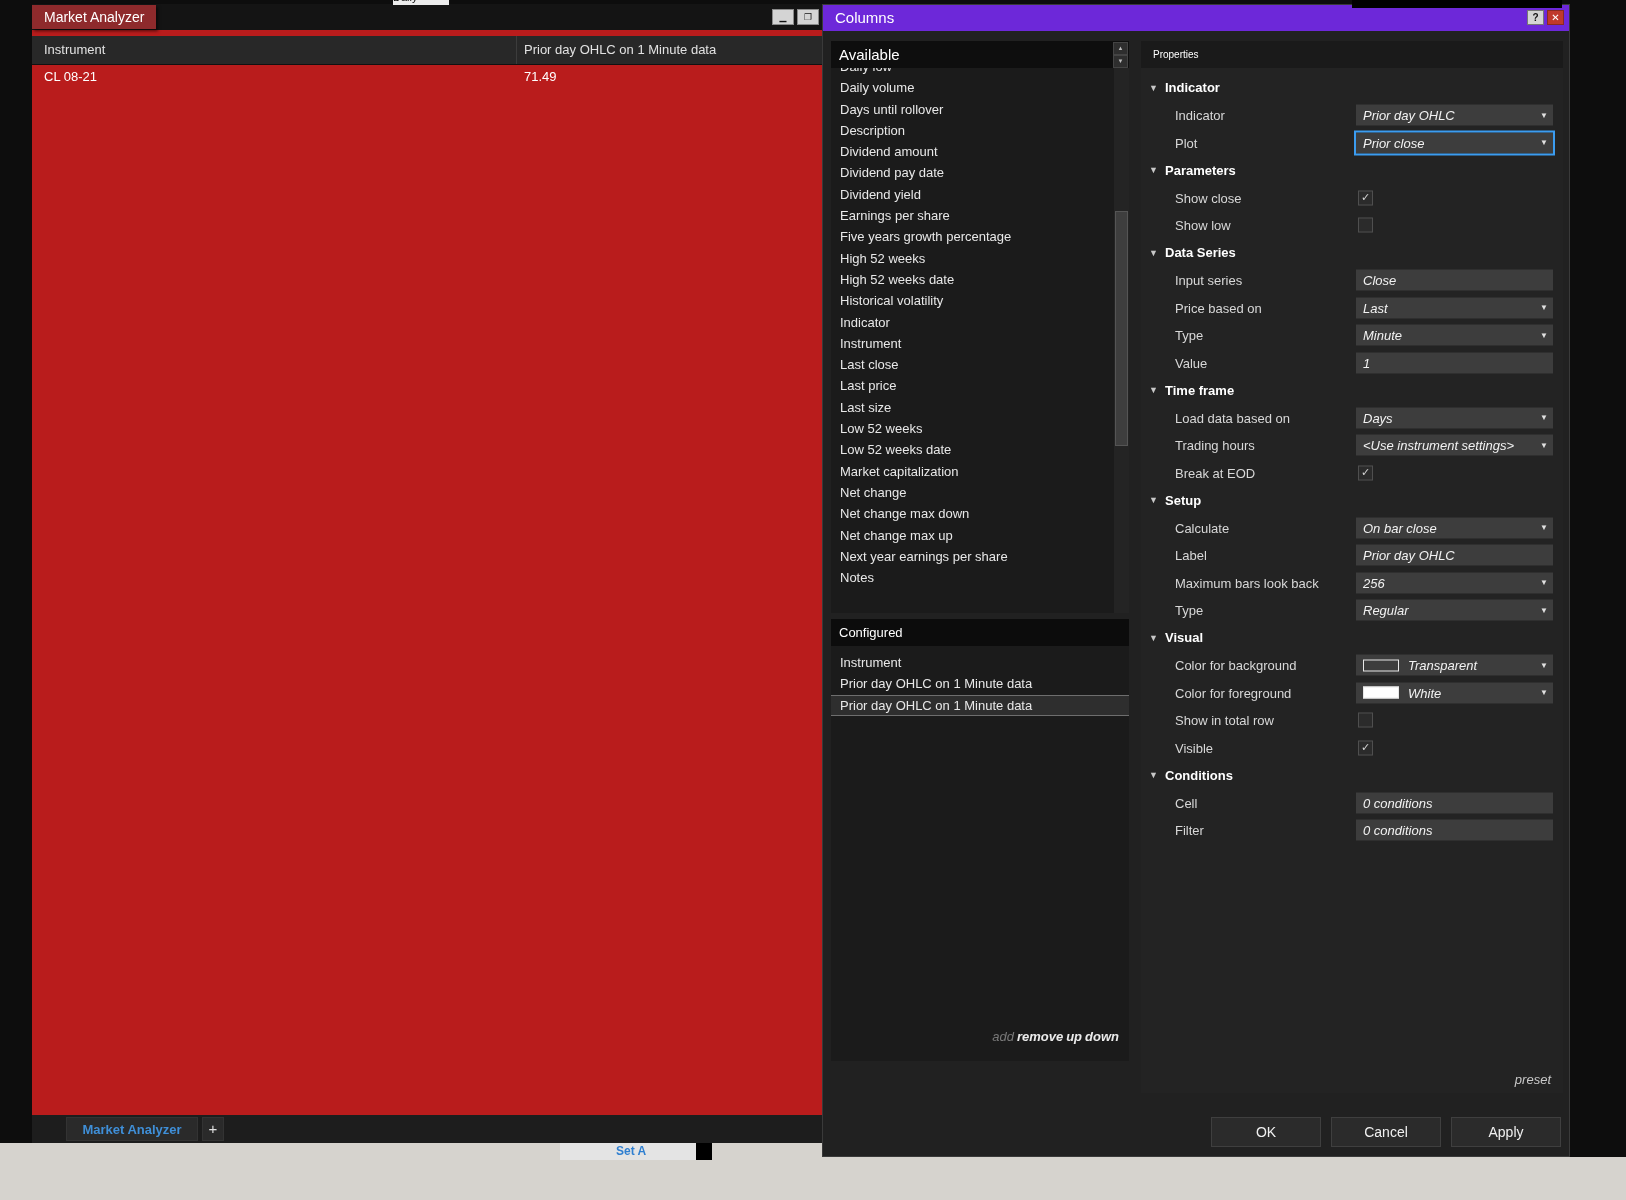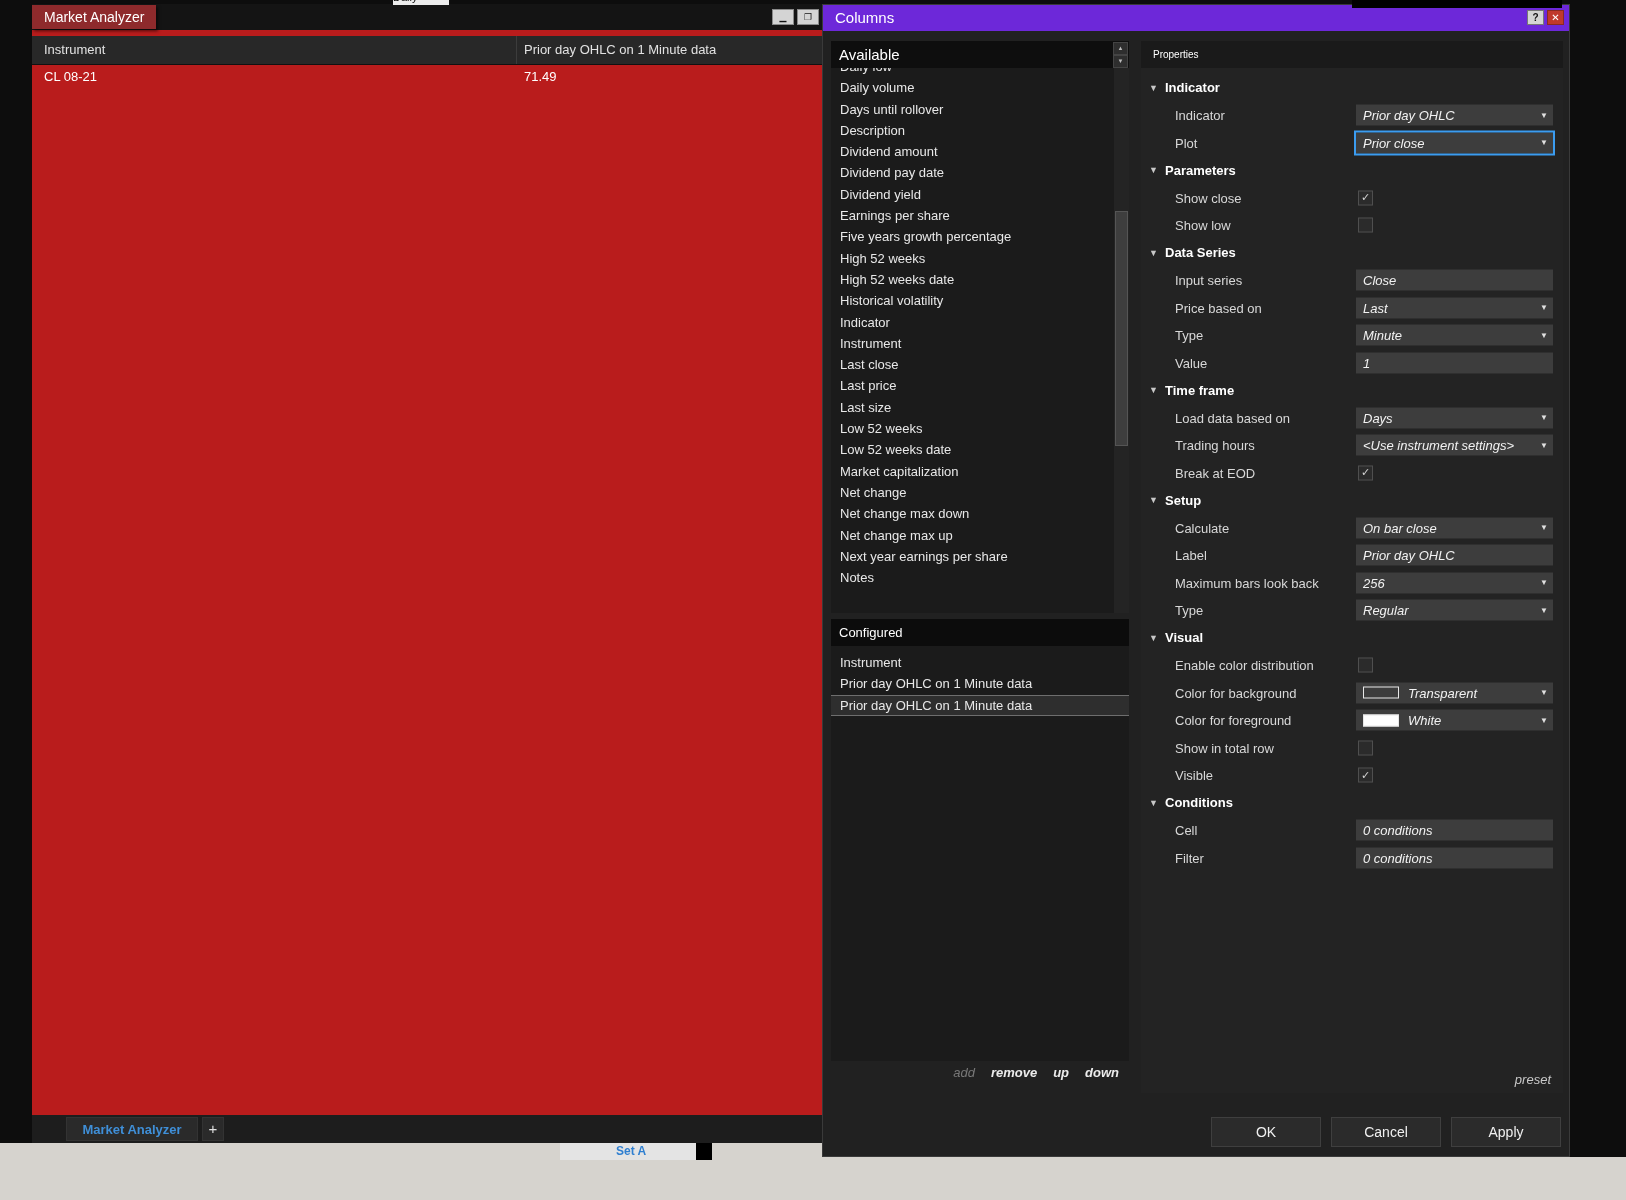--- a/index.html
+++ b/index.html
@@ -53,22 +53,22 @@
   .avail-scroll .thumb{position:absolute;left:1px;top:143px;width:13px;height:235px;background:#3e3e3e;
                        border:1px solid #555;box-sizing:border-box;}
 
   .conf-header{position:absolute;left:8px;top:614px;width:298px;height:27px;background:#0c0c0c;color:#fff;
                font-size:13px;line-height:27px;padding-left:8px;box-sizing:border-box;}
   .conf-list{position:absolute;left:8px;top:641px;width:298px;height:415px;background:#1b1b1b;padding-top:6px;
              box-sizing:border-box;}
   .conf-list .list-item.selected{background:#2e2e2e;border-top:1px solid #6e6e6e;border-bottom:1px solid #6e6e6e;
              height:21.3px;line-height:19px;}
 
-  .list-actions{position:absolute;left:8px;top:1056px;width:298px;height:22px;display:flex;justify-content:flex-end;
-                align-items:center;gap:16px;padding-right:10px;box-sizing:border-box;}
+  .list-actions{position:absolute;left:8px;top:1020px;width:298px;height:22px;display:flex;justify-content:flex-end;
+                align-items:center;gap:3px;padding-right:10px;box-sizing:border-box;}
   .action{font-size:13px;font-style:italic;font-weight:bold;color:#ececec;cursor:default;}
   .action.disabled{color:#787878;font-weight:normal;}
 
   .props-panel{position:absolute;left:318px;top:36px;width:422px;height:1052px;background:#232323;}
   .props-header{height:27px;line-height:27px;padding-left:12px;color:#fff;font-size:10px;background:#1a1a1a;}
   .props-body{position:absolute;left:0;top:27px;width:100%;padding-top:6px;}
   .prop-section{height:27.5px;display:flex;align-items:center;}
   .prop-section .tri{width:16px;margin-left:8px;color:#c8c8c8;font-size:9px;}
   .prop-section .sec-title{color:#fff;font-weight:bold;font-size:13px;}
   .prop-row{position:relative;height:27.5px;}
@@ -349,26 +349,20 @@
                 <span class="ctrl-text">Regular</span>
                 <span class="chev">▼</span>
               </div>
             </div>
           </div>
           <div class="prop-section">
             <div class="tri" style="display: inline-block;">▼</div>
             <div class="sec-title">Visual</div>
           </div>
           <div class="prop-row">
-            <div class="prop-label">Enable color distribution</div>
-            <div class="prop-ctrl">
-              <div class="checkbox"></div>
-            </div>
-          </div>
-          <div class="prop-row">
             <div class="prop-label">Color for background</div>
             <div class="prop-ctrl">
               <div class="ctrl">
                 <span class="swatch"></span>
                 <span class="ctrl-text">Transparent</span>
                 <span class="chev">▼</span>
               </div>
             </div>
           </div>
           <div class="prop-row">

